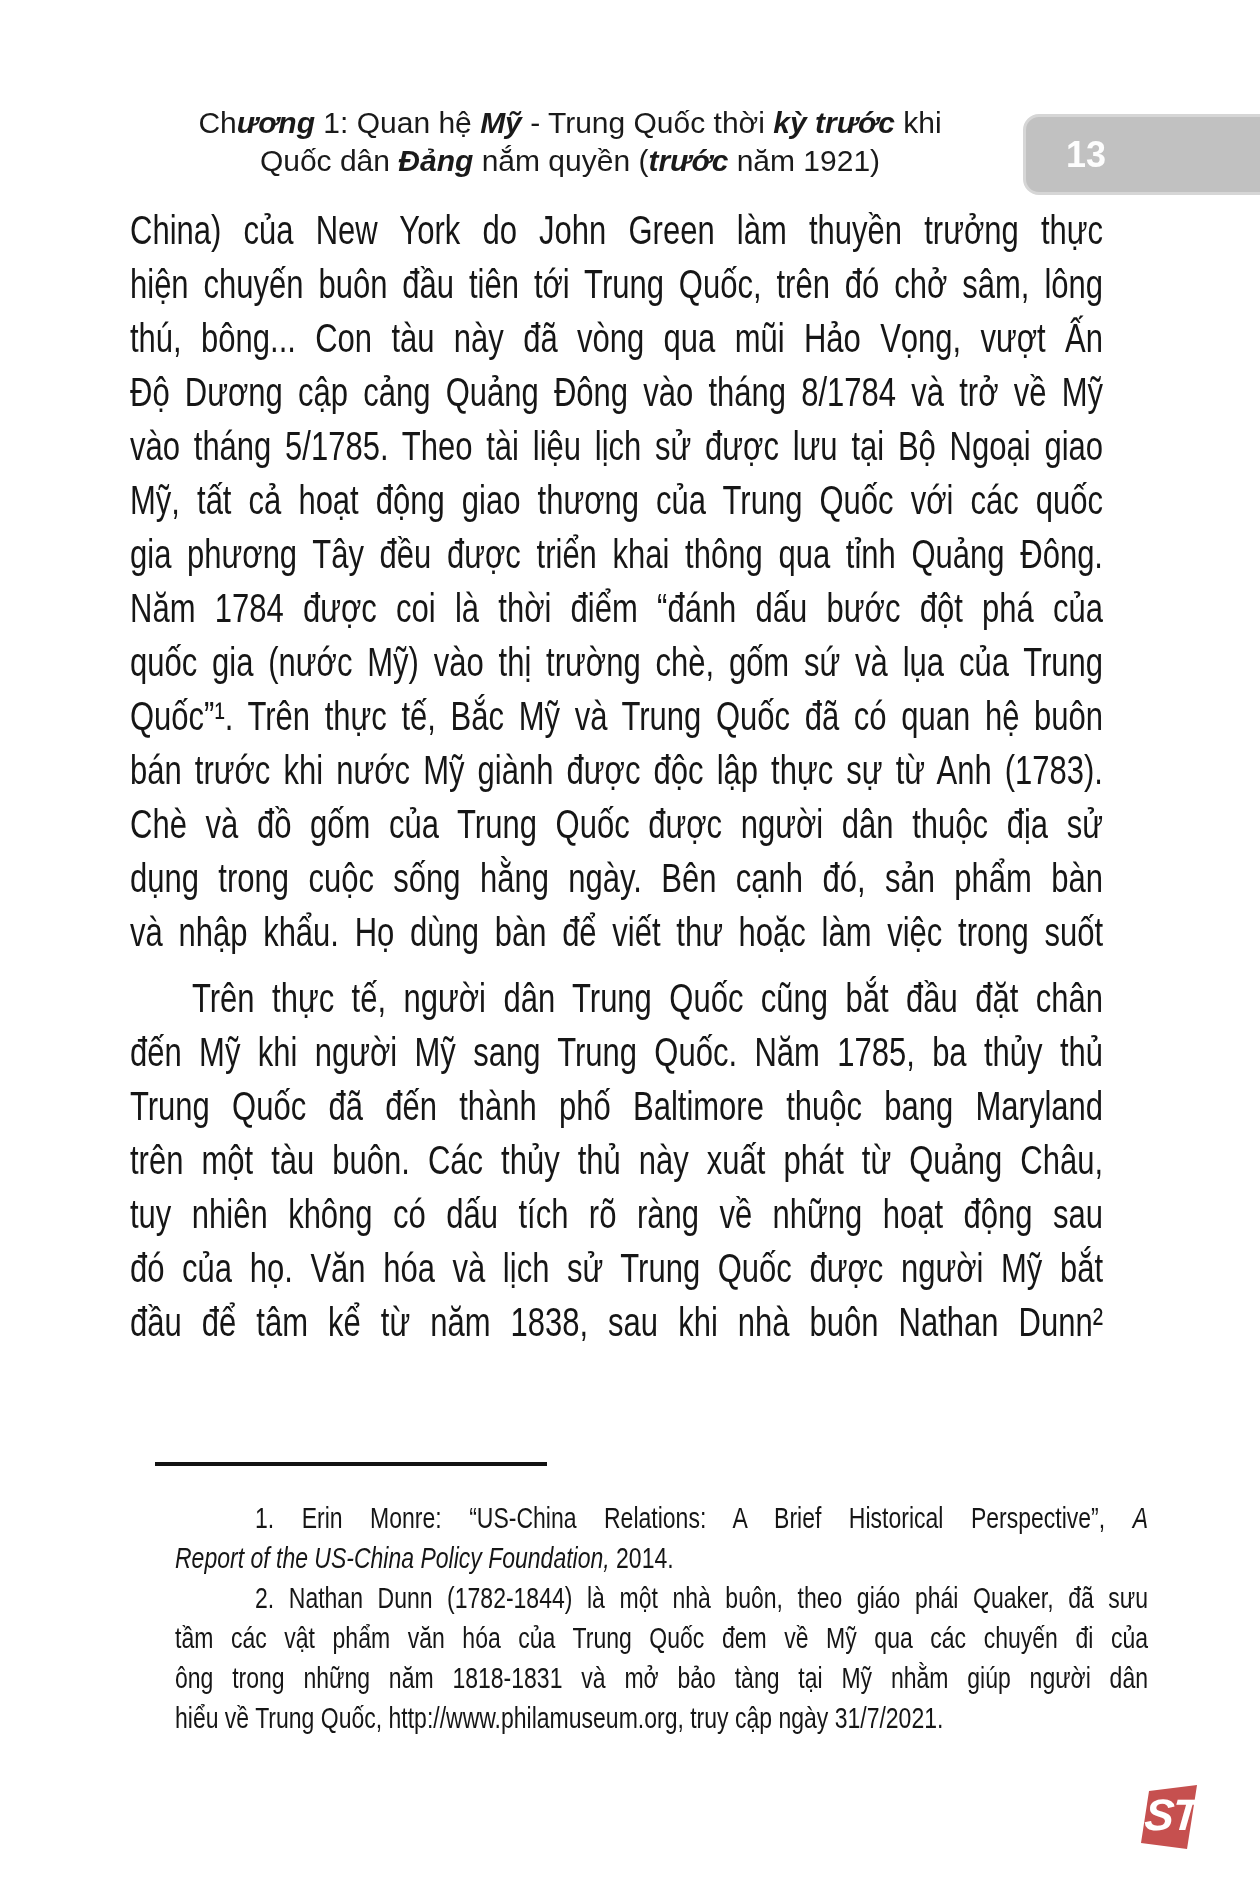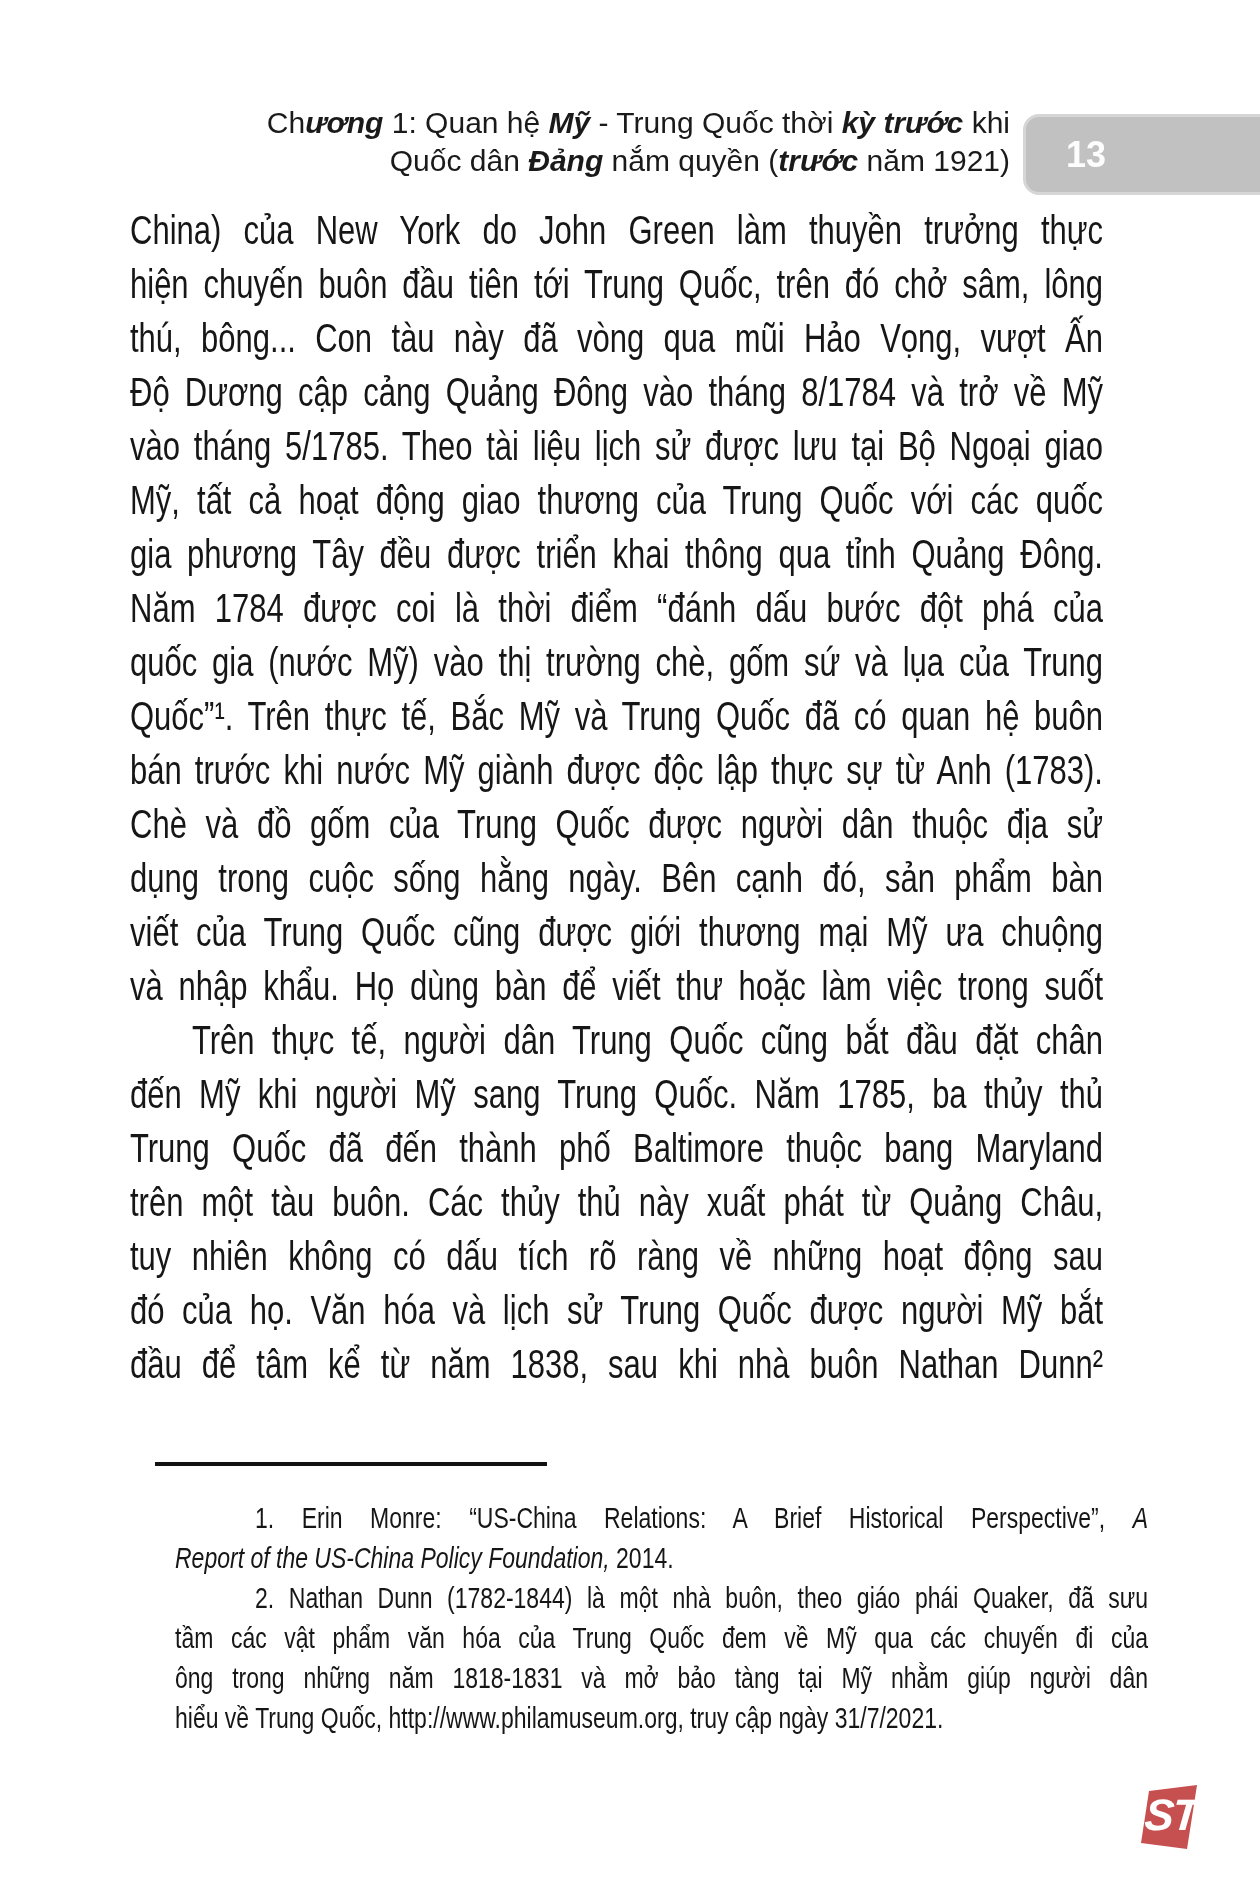--- a/index.html
+++ b/index.html
@@ -7,21 +7,21 @@
     position:relative;
     width:1260px;height:1890px;
     background:#ffffff;
     overflow:hidden;
     font-family:"Liberation Sans", sans-serif;
     color:#161616;
   }
   
   .rhead{
     position:absolute;left:130px;width:880px;
-    text-align:right;font-size:30px;line-height:38px;
+    text-align:center;font-size:30px;line-height:38px;
     color:#1a1a1a;letter-spacing:0px;
   }
   #head1{top:104px;}
   #head2{top:142px;}
   .bi{font-style:italic;font-weight:700;}
   .it{font-style:italic;}
   
   .badge{
     position:absolute;left:1023px;top:114px;width:260px;height:81px;
     border-radius:16px;border:3px solid #d6d6d6;
@@ -72,23 +72,22 @@
       <div class="bline j"><span class="inner" style="word-spacing: 6.60286px; transform: scale(1, 1.32);">Độ Dương cập cảng Quảng Đông vào tháng 8/1784 và trở về Mỹ</span></div>
       <div class="bline j"><span class="inner" style="word-spacing: 5.17067px; transform: scale(1, 1.32);">vào tháng 5/1785. Theo tài liệu lịch sử được lưu tại Bộ Ngoại giao</span></div>
       <div class="bline j"><span class="inner" style="word-spacing: 8.47005px; transform: scale(1, 1.32);">Mỹ, tất cả hoạt động giao thương của Trung Quốc với các quốc</span></div>
       <div class="bline j"><span class="inner" style="word-spacing: 7.08381px; transform: scale(1, 1.32);">gia phương Tây đều được triển khai thông qua tỉnh Quảng Đông.</span></div>
       <div class="bline j"><span class="inner" style="word-spacing: 10.6471px; transform: scale(1, 1.32);">Năm 1784 được coi là thời điểm “đánh dấu bước đột phá của</span></div>
       <div class="bline j"><span class="inner" style="word-spacing: 6.22356px; transform: scale(1, 1.32);">quốc gia (nước Mỹ) vào thị trường chè, gốm sứ và lụa của Trung</span></div>
       <div class="bline j"><span class="inner" style="word-spacing: 6.04567px; transform: scale(1, 1.32);">Quốc”¹. Trên thực tế, Bắc Mỹ và Trung Quốc đã có quan hệ buôn</span></div>
       <div class="bline j"><span class="inner" style="word-spacing: 4.50721px; transform: scale(1, 1.32);">bán trước khi nước Mỹ giành được độc lập thực sự từ Anh (1783).</span></div>
       <div class="bline j"><span class="inner" style="word-spacing: 10.0378px; transform: scale(1, 1.32);">Chè và đồ gốm của Trung Quốc được người dân thuộc địa sử</span></div>
       <div class="bline j"><span class="inner" style="word-spacing: 10.7912px; transform: scale(1, 1.32);">dụng trong cuộc sống hằng ngày. Bên cạnh đó, sản phẩm bàn</span></div>
-      <div class="bline j"><span class="inner" style="word-spacing: 9.26278px; transform: scale(1, 1.32);">viết của Trung Quốc cũng được giới thương mại Mỹ ưa chuộng</span></div>
       <div class="bline j"><span class="inner" style="word-spacing: 7.09976px; transform: scale(1, 1.32);">và nhập khẩu. Họ dùng bàn để viết thư hoặc làm việc trong suốt</span></div>
-      <div class="bline j" style="padding-left: 62px;"><span class="inner" style="word-spacing: 8.83665px; transform: scale(1, 1.32);">Trên thực tế, người dân Trung Quốc cũng bắt đầu đặt chân</span></div>
+      <div class="bline j" style="padding-left: 62px; margin-top: 12px;"><span class="inner" style="word-spacing: 8.83665px; transform: scale(1, 1.32);">Trên thực tế, người dân Trung Quốc cũng bắt đầu đặt chân</span></div>
       <div class="bline j"><span class="inner" style="word-spacing: 8.73307px; transform: scale(1, 1.32);">đến Mỹ khi người Mỹ sang Trung Quốc. Năm 1785, ba thủy thủ</span></div>
       <div class="bline j"><span class="inner" style="word-spacing: 13.6476px; transform: scale(1, 1.32);">Trung Quốc đã đến thành phố Baltimore thuộc bang Maryland</span></div>
       <div class="bline j"><span class="inner" style="word-spacing: 9.41536px; transform: scale(1, 1.32);">trên một tàu buôn. Các thủy thủ này xuất phát từ Quảng Châu,</span></div>
       <div class="bline j"><span class="inner" style="word-spacing: 11.8503px; transform: scale(1, 1.32);">tuy nhiên không có dấu tích rõ ràng về những hoạt động sau</span></div>
       <div class="bline j"><span class="inner" style="word-spacing: 9.0024px; transform: scale(1, 1.32);">đó của họ. Văn hóa và lịch sử Trung Quốc được người Mỹ bắt</span></div>
       <div class="bline j"><span class="inner" style="word-spacing: 11.4232px; transform: scale(1, 1.32);">đầu để tâm kể từ năm 1838, sau khi nhà buôn Nathan Dunn²</span></div>
     </div>
 
   <div class="fnrule"></div>
 

